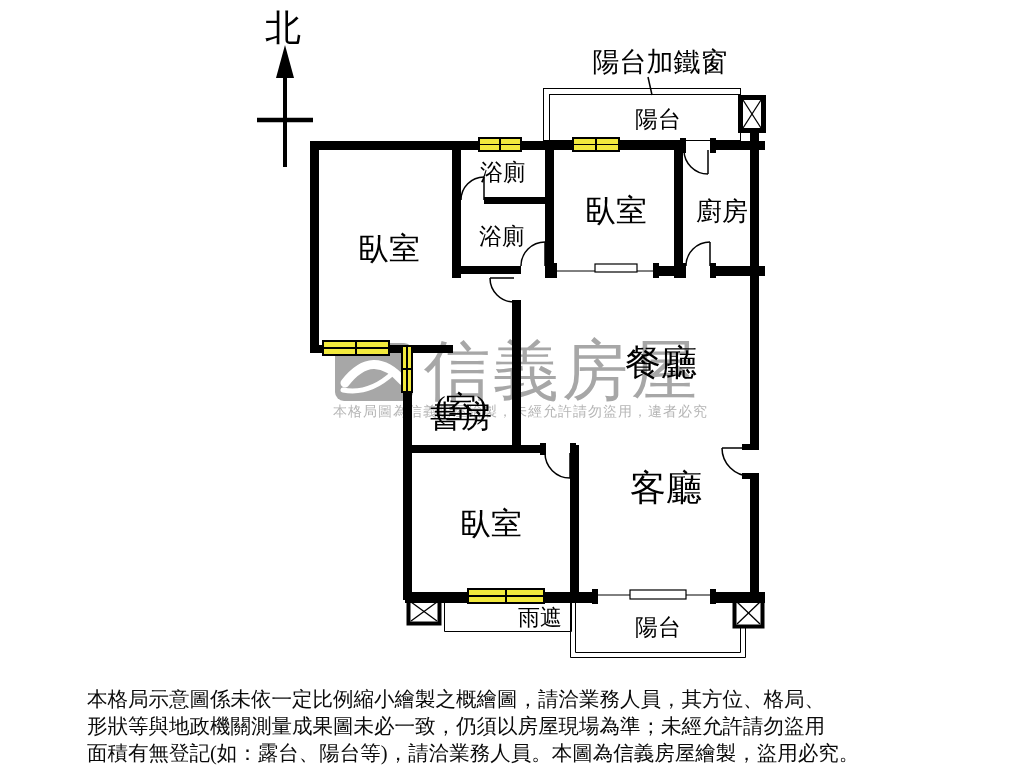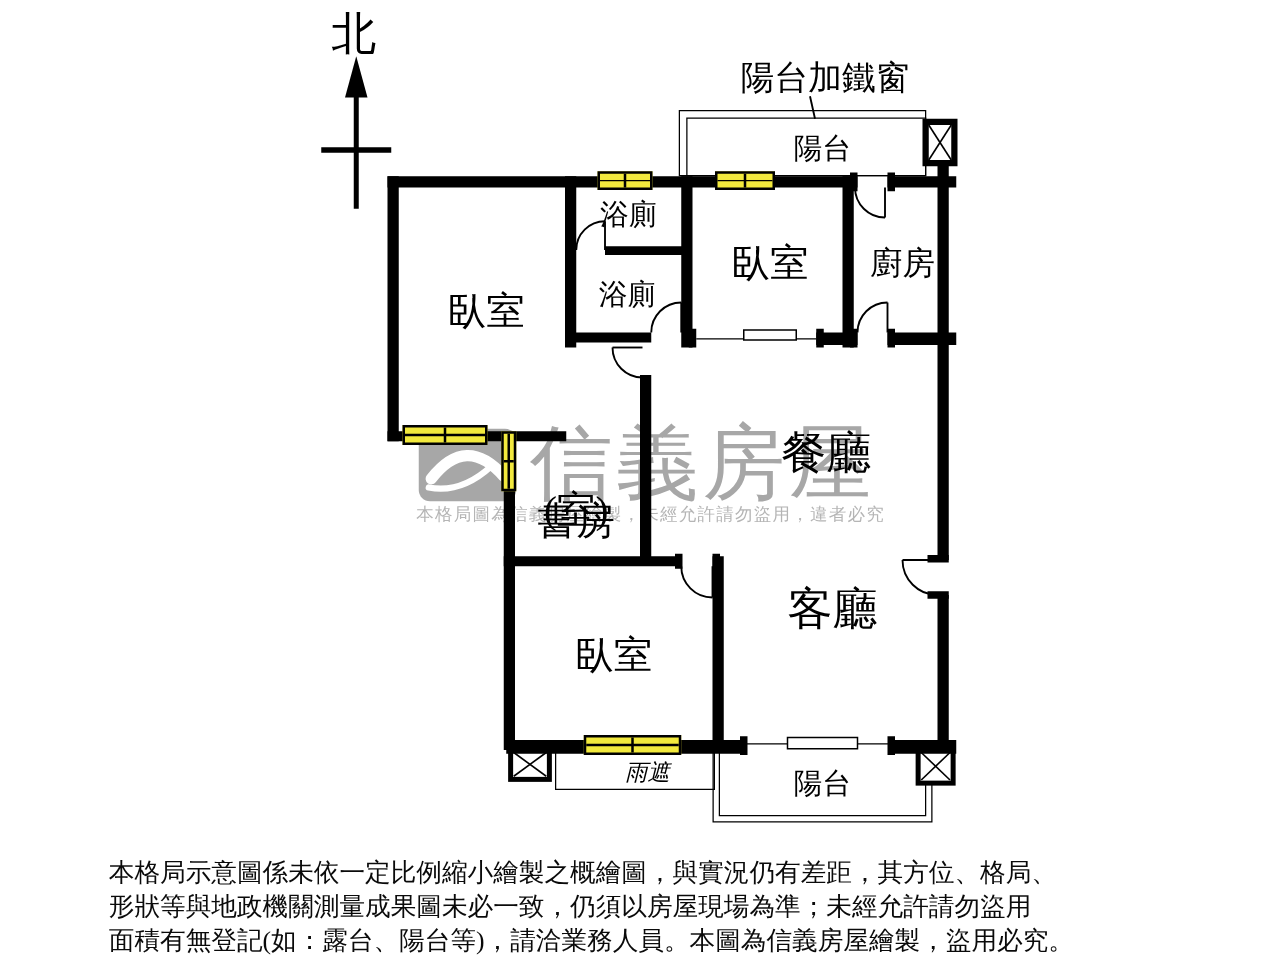--- a/index.html
+++ b/index.html
@@ -179,22 +179,22 @@
   <div class="label lbl-small" style="left:503px;top:172px;">浴廁</div>
   <div class="label lbl-small" style="left:502px;top:236px;">浴廁</div>
   <div class="label lbl-room" style="left:389px;top:249px;">臥室</div>
   <div class="label lbl-room" style="left:616px;top:211px;">臥室</div>
   <div class="label" style="left:722px;top:211px;font-size:26px;">廚房</div>
   <div class="label lbl-big" style="left:661px;top:363px;">餐廳</div>
   <div class="label lbl-room" style="left:461px;top:378px;margin-top:39px;">書房</div>
   <div class="label lbl-room" style="left:461px;top:408px;">(室)</div>
   <div class="label lbl-big" style="left:666px;top:488px;text-align:center;">客廳</div>
   <div class="label lbl-room" style="left:491px;top:524px;">臥室</div>
-  <div class="label" style="left:518px;top:618px;font-size:18px;font-style:italic;">雨遮</div>
+  <div class="label" style="left:540px;top:618px;font-size:22px;">雨遮</div>
   <div class="label lbl-med" style="left:646px;top:627px;">陽台</div>
 
   <div id="disclaimer">
-    <div>本格局示意圖係未依一定比例縮小繪製之概繪圖，與實況仍有差距，其方位、格局、</div>
+    <div>本格局示意圖係未依一定比例縮小繪製之概繪圖，請洽業務人員，其方位、格局、</div>
     <div>形狀等與地政機關測量成果圖未必一致，仍須以房屋現場為準；未經允許請勿盜用</div>
     <div>面積有無登記(如：露台、陽台等)，請洽業務人員。本圖為信義房屋繪製，盜用必究。</div>
   </div>
 
 </div>
 
 </body></html>

